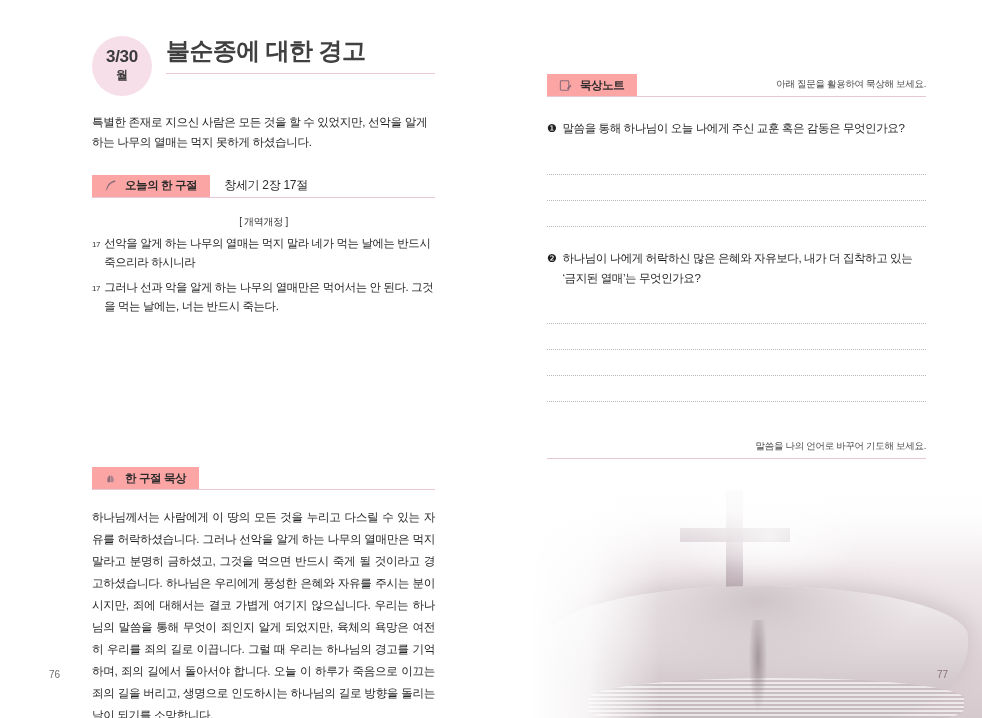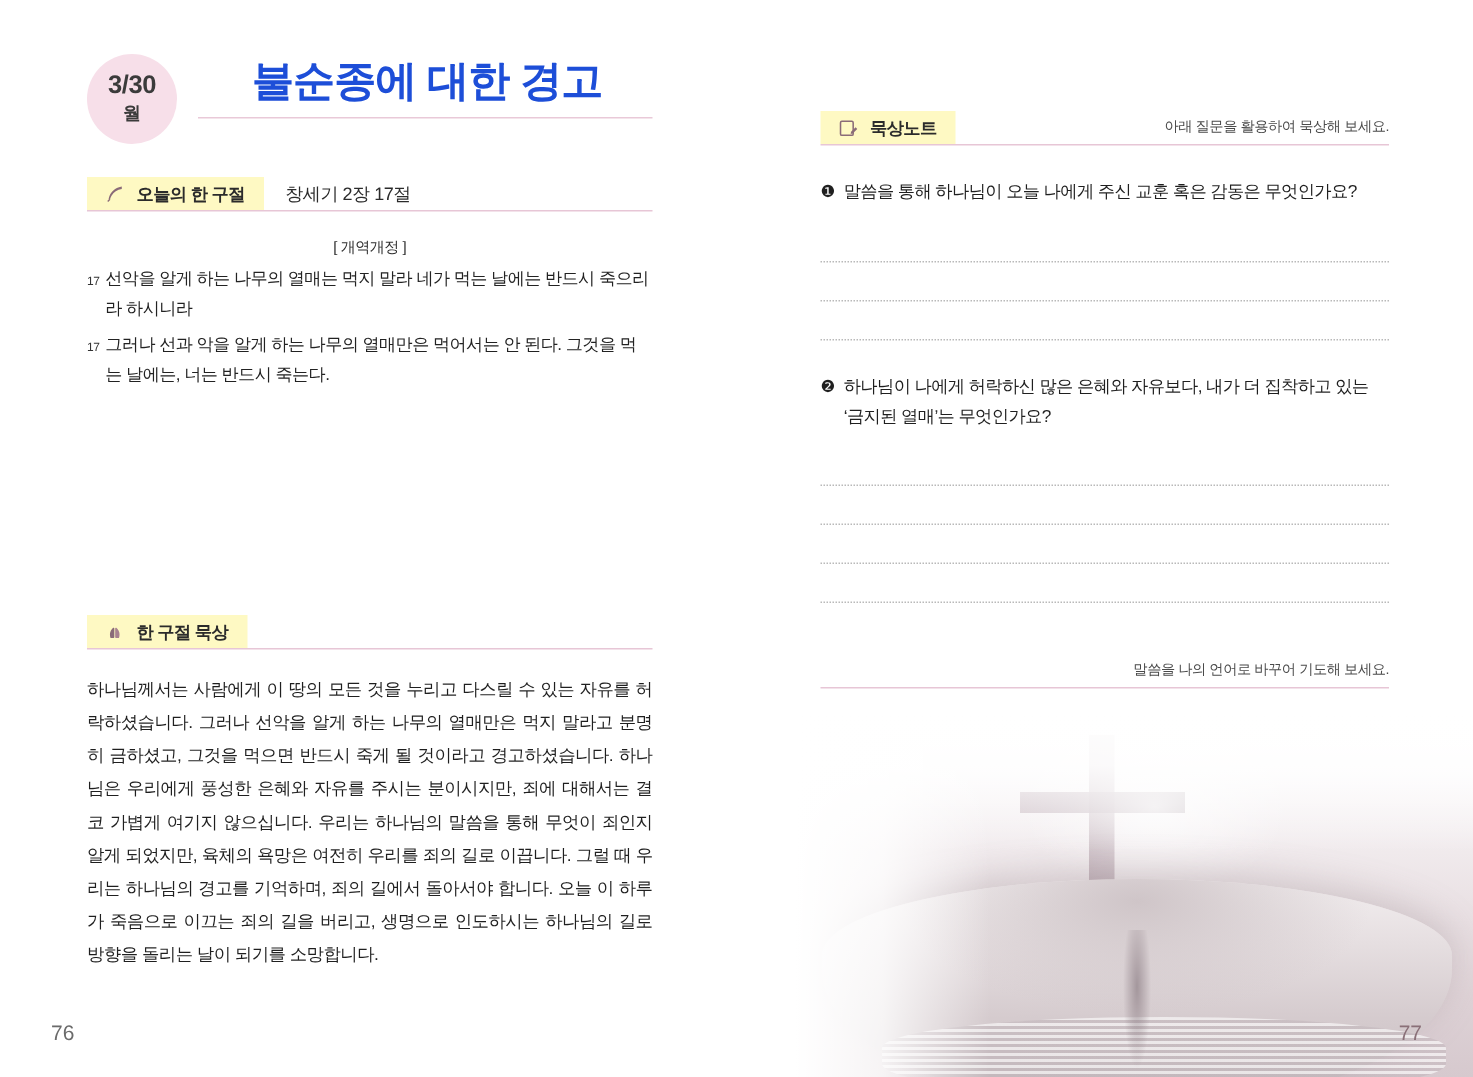--- a/index.html
+++ b/index.html
@@ -20,21 +20,21 @@
     inset: 0;
     display: flex;
   }
   .page {
     position: relative;
     width: 491px;
     height: 718px;
     box-sizing: border-box;
   }
   .page-left {
-    padding: 28px 56px 0 58px;
+    padding: 28px 56px 0 92px;
   }
   .page-right {
     padding: 52px 56px 0 56px;
   }
 
   
   .head {
     display: flex;
     align-items: flex-start;
     gap: 14px;
@@ -63,26 +63,25 @@
     font-size: 12px;
     font-weight: 700;
     color: #3b3b3b;
     line-height: 1.5;
   }
   .head-text {
     flex: 1 1 auto;
     padding-top: 2px;
   }
   .title {
-    font-size: 28px;
+    font-size: 24px;
     font-weight: 700;
-    color: #1d4ed8;
+    color: #404040;
     letter-spacing: -0.6px;
     line-height: 1.25;
-    margin-left: 36px;
   }
   .subrule {
     border-bottom: 1px solid #e9c9d8;
     margin: 7px 0 5px 0;
   }
   .subtitle {
     font-size: 11.5px;
     color: #4a4a4a;
     letter-spacing: -0.3px;
   }
@@ -102,21 +101,21 @@
 
   
   .band {
     position: relative;
     margin-top: 22px;
     display: flex;
     align-items: center;
     height: 22px;
   }
   .band .chip {
-    background: #fef9c3;
+    background: #fca5a5;
     height: 22px;
     display: flex;
     align-items: center;
     gap: 7px;
     padding: 0 13px 0 11px;
     box-sizing: border-box;
     flex: 0 0 auto;
   }
   .band .chip .label {
     font-size: 11.5px;
@@ -236,23 +235,24 @@
   }
   .together .t2 {
     font-size: 11.3px;
     color: #1a1a1a;
     letter-spacing: -0.4px;
   }
 
   
   .pagenum {
     position: absolute;
-    bottom: 22px;
-    font-size: 14px;
+    bottom: 38px;
+    font-size: 10px;
     color: #6b6b6b;
+    margin-left: 15px;
   }
   .pagenum.left { left: 34px; }
   .pagenum.right { right: 34px; color: #8a7078; }
 
   
   .photo {
     position: absolute;
     right: 0;
     bottom: 0;
     width: 452px;
@@ -346,20 +346,21 @@
       <div class="datebadge">
         <div class="d">3/30</div>
         <div class="w">월</div>
       </div>
       <div class="head-text">
         <div class="title">불순종에 대한 경고</div>
         <div class="subrule"></div>
       </div>
     </div>
 
+    <div class="intro">특별한 존재로 지으신 사람은 모든 것을 할 수 있었지만, 선악을 알게 하는 나무의 열매는 먹지 못하게 하셨습니다.</div>
 
     <div class="band">
       <div class="chip">
         <span class="icon">
           <svg width="15" height="15" viewBox="0 0 16 16">
               <path d="M13 2.5c-3.6.6-6.8 2.8-8.4 5.9-.5 1-.8 2-1 3.1l1 .3c.3-1 .6-1.9 1.1-2.7 1.5-2.6 4.1-4.4 7.3-4.9z" fill="#8a6b78"></path>
               <path d="M3 13.2l1.6-1.6" stroke="#8a6b78" stroke-width="1" fill="none"></path>
             </svg>
         </span>
         <span class="label">오늘의 한 구절</span>

